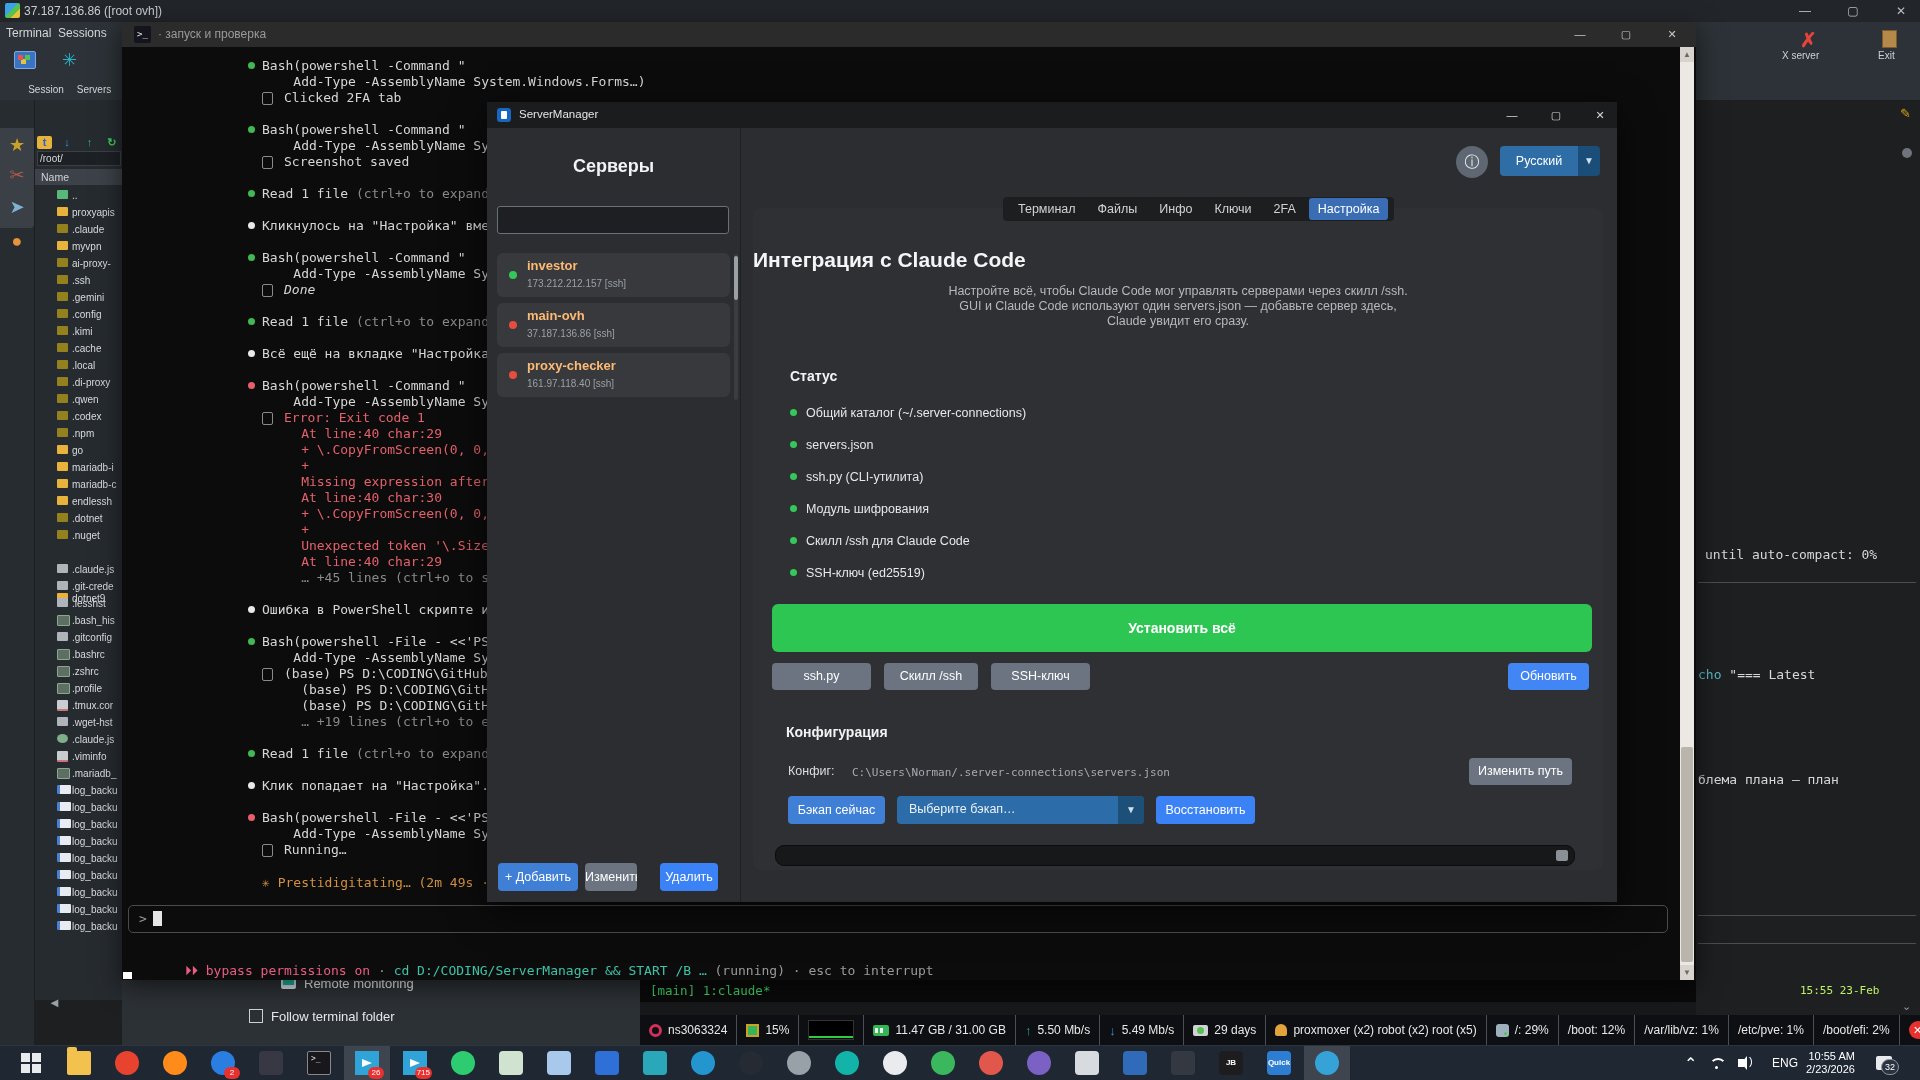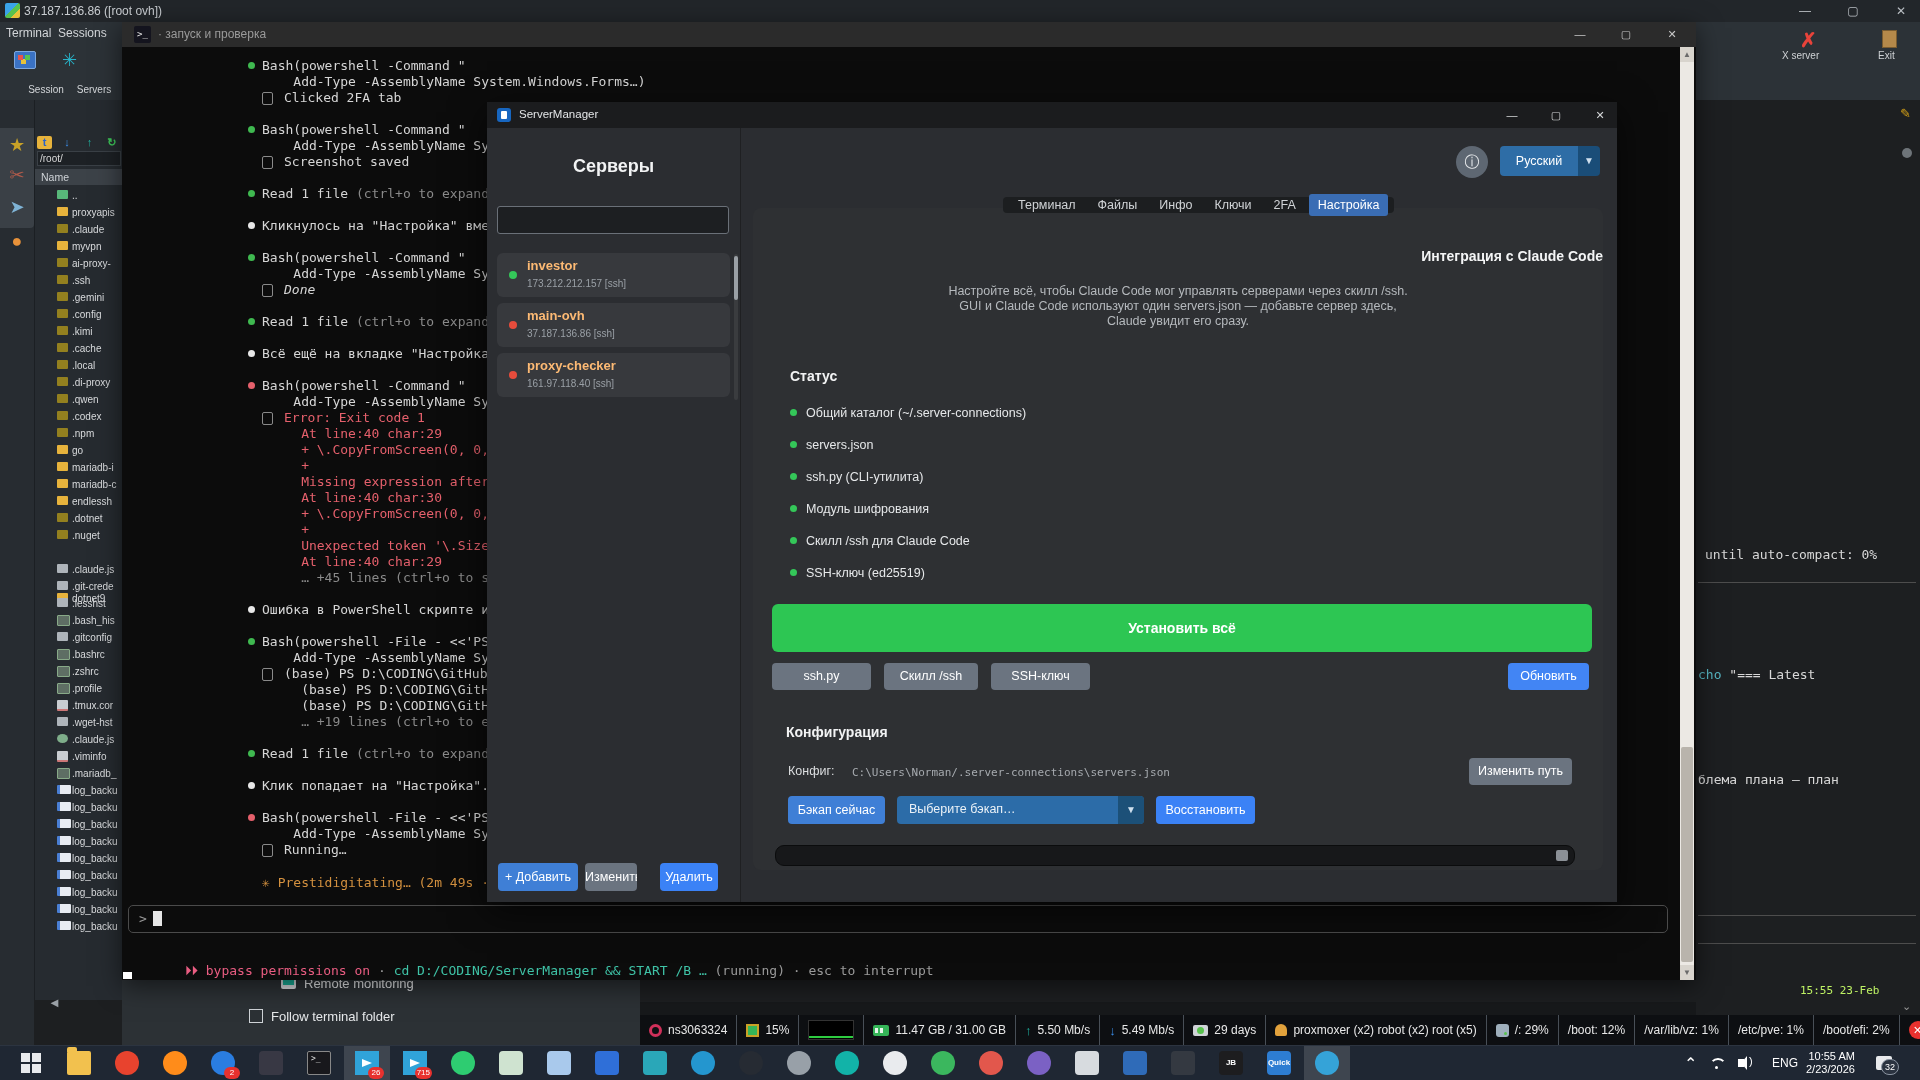--- a/index.html
+++ b/index.html
@@ -125,24 +125,24 @@
   #srv-scroll{position:absolute;left:247px;top:126px;width:4px;height:146px;background:#3a3c3f;border-radius:2px;}
   #srv-scroll::after{content:"";position:absolute;left:0;top:2px;width:4px;height:44px;background:#9aa0a6;border-radius:2px;}
   .sm-btn{position:absolute;border-radius:4px;color:#fff;text-align:center;font-size:12.5px;border:none;overflow:hidden;white-space:nowrap;}
   .b-blue{background:#3f7fd6;} .b-gray{background:#6b7480;} .b-red{background:#3b82f6;}
   #sm-info-btn{position:absolute;left:969px;top:44px;width:32px;height:32px;border-radius:50%;background:#5e6772;color:#e8eaec;
     font-size:15px;text-align:center;line-height:32px;}
   #sm-lang{position:absolute;left:1013px;top:44px;width:100px;height:30px;border-radius:4px;overflow:hidden;}
   #sm-lang .main{position:absolute;left:0;top:0;width:78px;height:30px;background:#2e6da6;color:#fff;font-size:12.5px;text-align:center;line-height:30px;}
   #sm-lang .chev{position:absolute;left:78px;top:0;width:22px;height:30px;background:#1a4d78;color:#cfe0ee;text-align:center;line-height:30px;font-size:10px;}
   #sm-card{position:absolute;left:266px;top:106px;width:850px;height:662px;background:#2e3033;border-radius:8px;}
-  #sm-tabs{position:absolute;left:516px;top:95px;height:16px;background:#1c1e20;border-radius:4px;display:flex;align-items:center;padding:0 6px;gap:4px;}
+  #sm-tabs{position:absolute;left:516px;top:95px;height:24px;background:#1c1e20;border-radius:4px;display:flex;align-items:center;padding:0 6px;gap:4px;}
   .sm-tab{color:#d0d3d6;font-size:12.5px;padding:4px 9px;border-radius:3px;white-space:nowrap;}
   .sm-tab.active{background:#3a6db4;color:#fff;}
-  #sm-page-title{position:absolute;left:266px;top:146px;width:850px;text-align:right;color:#f4f5f6;font-size:14px;font-weight:bold;}
+  #sm-page-title{position:absolute;left:266px;top:146px;width:850px;text-align:left;color:#f4f5f6;font-size:21px;font-weight:bold;}
   .sm-sub{position:absolute;left:266px;width:850px;text-align:center;color:#b5b9bd;font-size:12.5px;}
   #sm-status-title{position:absolute;left:303px;top:266px;color:#f2f3f4;font-size:14px;font-weight:bold;}
   .stat-item{position:absolute;left:303px;color:#e6e8ea;font-size:12.5px;}
   .stat-dot{display:inline-block;width:7px;height:7px;border-radius:50%;background:#34c759;margin-right:9px;vertical-align:1px;}
   #sm-install{position:absolute;left:285px;top:502px;width:820px;height:48px;background:#2dc653;border-radius:6px;color:#fff;
     font-size:14px;font-weight:bold;text-align:center;line-height:48px;}
   #sm-refresh{position:absolute;left:1021px;top:561px;width:81px;height:27px;background:#4285f4;border-radius:4px;color:#fff;font-size:12.5px;text-align:center;line-height:27px;}
   #sm-config-title{position:absolute;left:299px;top:622px;color:#f2f3f4;font-size:14px;font-weight:bold;}
   #sm-config-label{position:absolute;left:301px;top:662px;color:#dcdee0;font-size:12.5px;}
   #sm-config-path{position:absolute;left:365px;top:664px;color:#a6aaaf;font-size:11px;font-family:"DejaVu Sans Mono",monospace;}
@@ -431,20 +431,21 @@
   <div class="abs" id="side-left-arrow">◄</div>
 
   <div class="abs" id="mx-bottom"></div>
   <div class="chkrow abs" style="left:281px;top:976px;">
     <span class="monic"></span><span>Remote monitoring</span>
   </div>
   <div class="chkrow abs" style="left:249px;top:1009px;">
     <span class="chkbox" style="background:transparent;"></span><span>Follow terminal folder</span>
   </div>
 
+  <div class="abs mono" id="tmux-strip">[main] 1:claude*</div>
   <div class="abs" id="below-tmux"></div>
 
   <div class="abs" id="bg-right">
     <div class="toolstrip">
       <span class="xsrv-ic">✗</span>
       <span class="tool-lbl" style="left:86px;">X server</span>
       <span class="exit-ic"></span>
       <span class="tool-lbl" style="left:182px;">Exit</span>
     </div>
     <span id="pencil-ic">✎</span>

